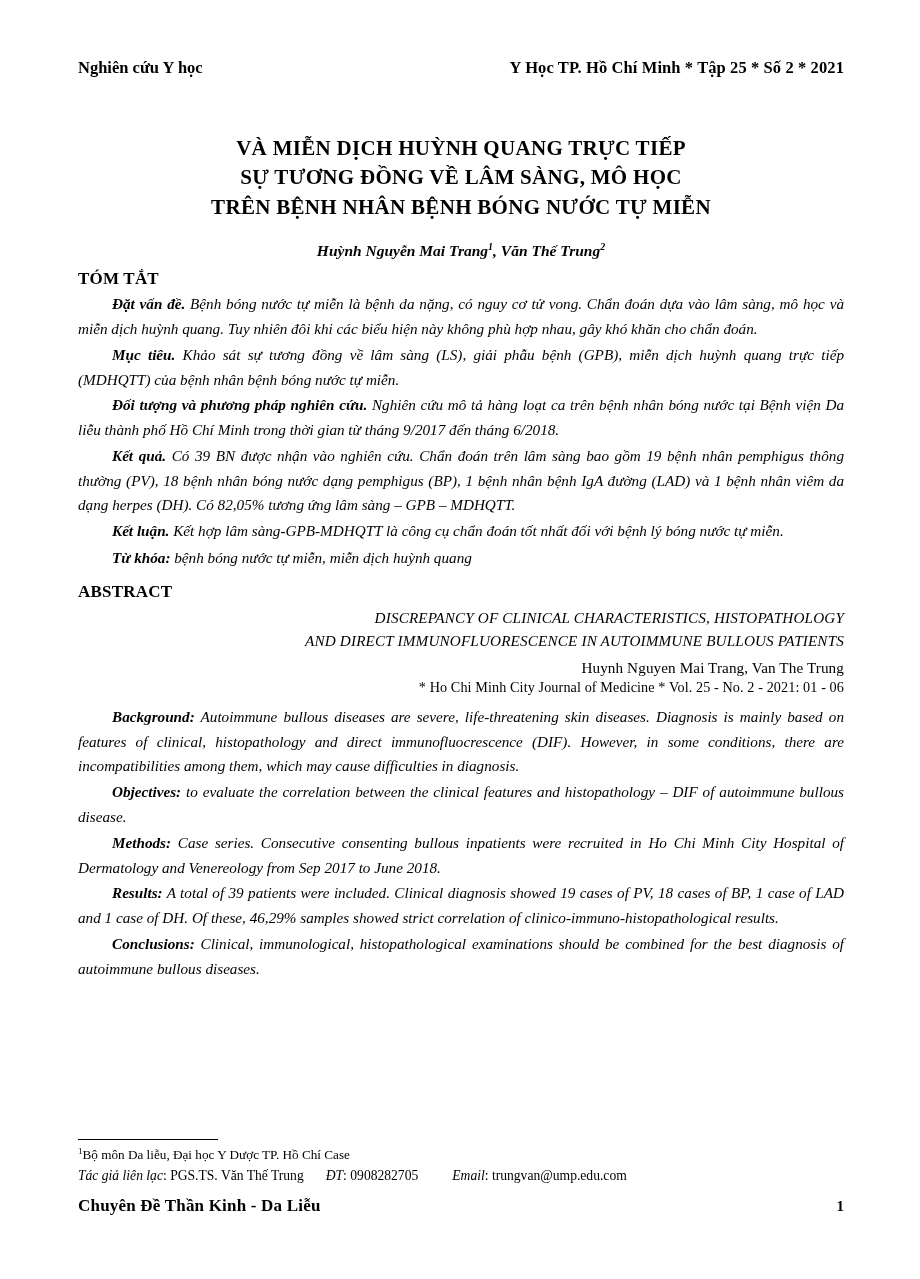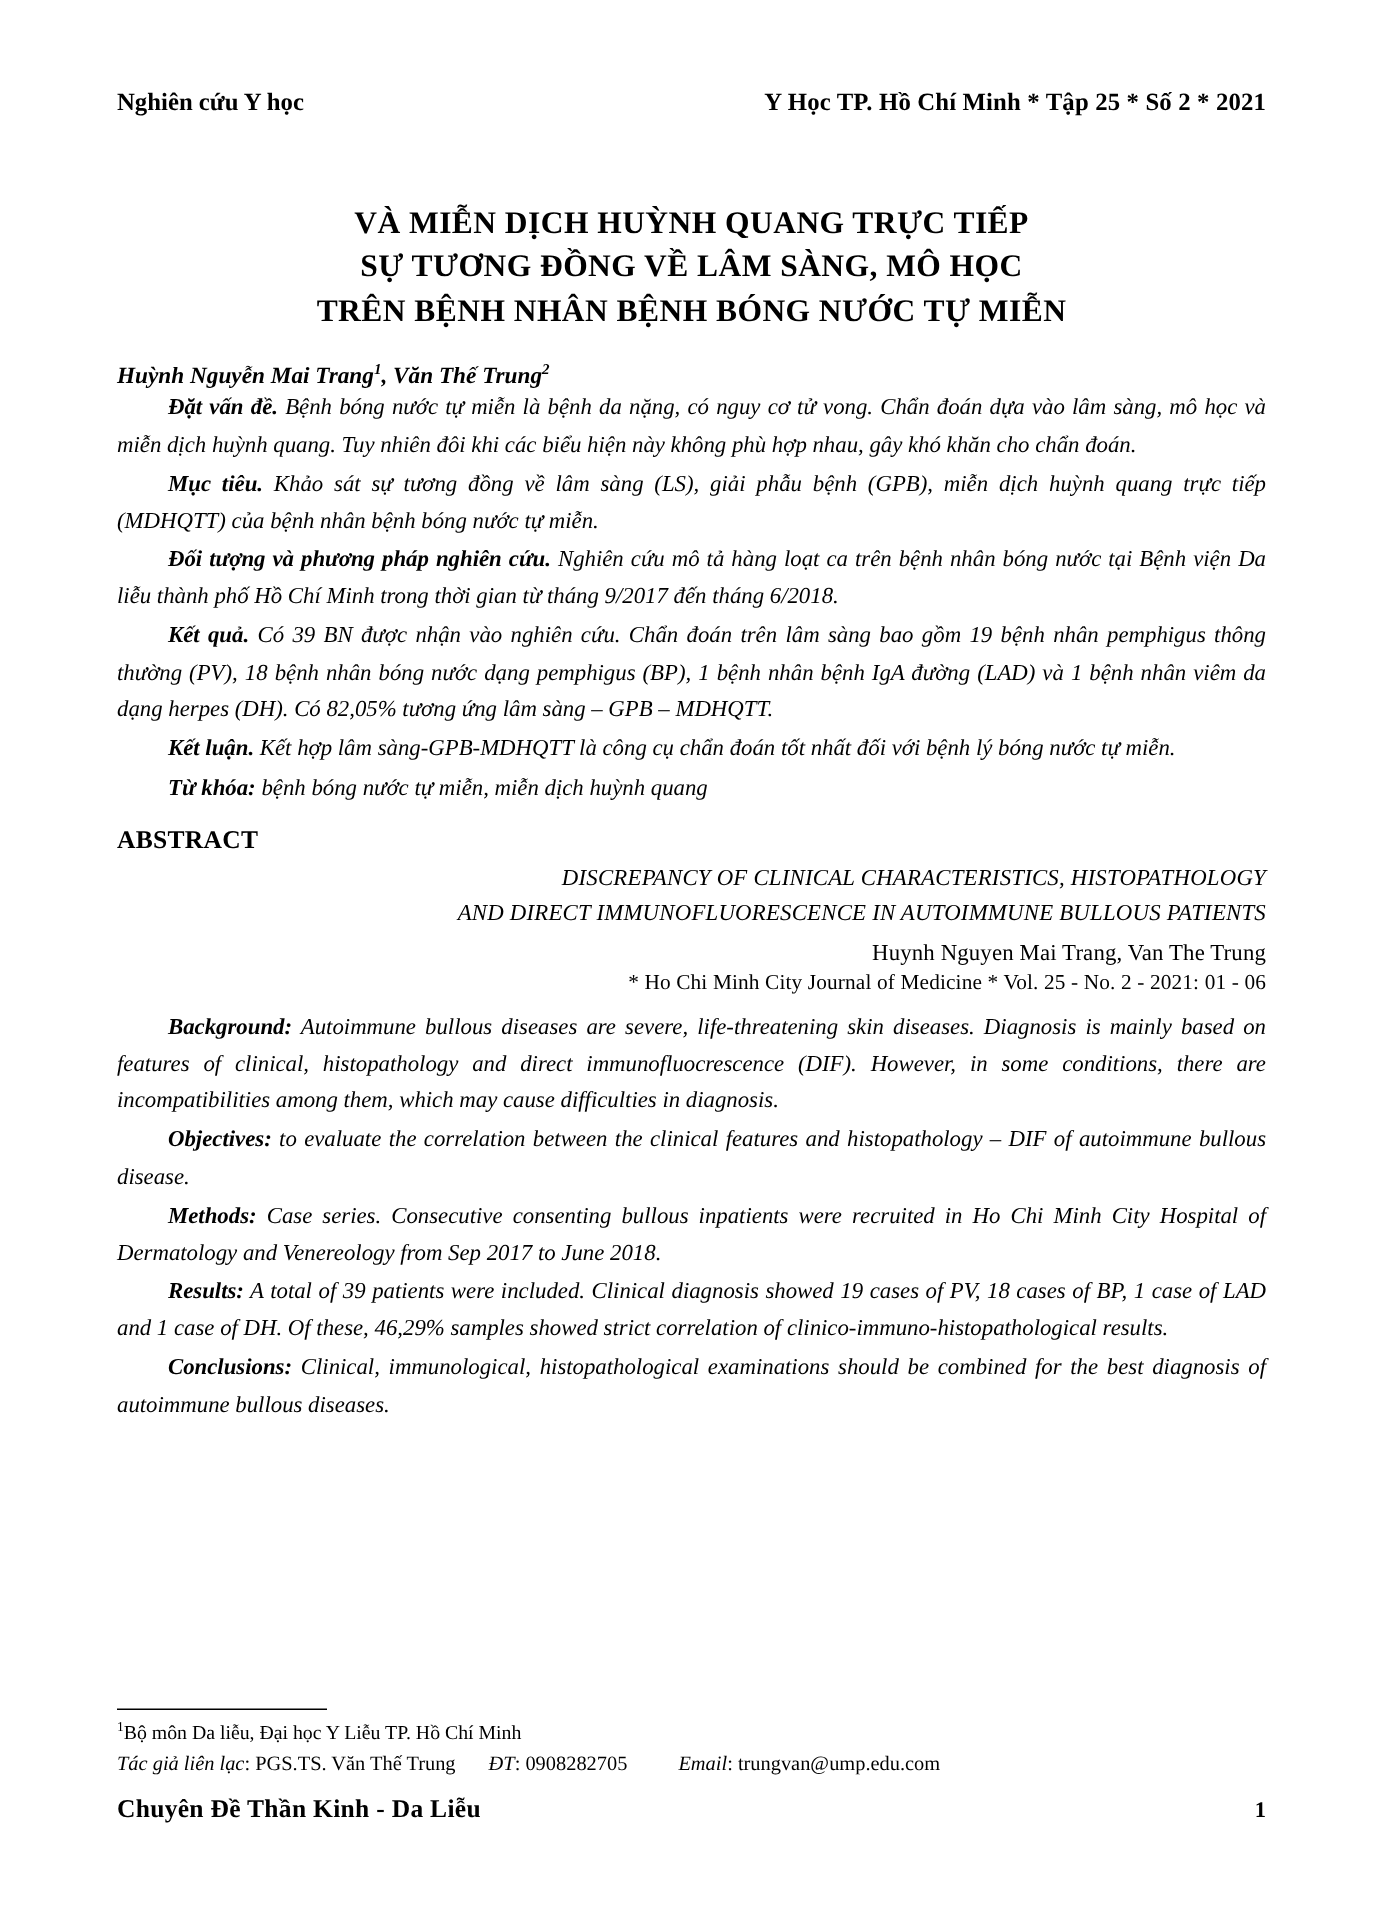--- a/index.html
+++ b/index.html
@@ -44,21 +44,21 @@
     margin-top: 56px;
     font-weight: bold;
     font-size: 21px;
     line-height: 1.40;
     letter-spacing: 0.3px;
   }
   .title-line { display: block; }
 
   
   .authors-vn {
-    text-align: left;
+    text-align: center;
     margin-top: 19px;
     font-style: italic;
     font-weight: bold;
     font-size: 15.5px;
   }
   .authors-vn sup { font-size: 10px; vertical-align: super; }
 
   
   .sec-head {
     font-weight: bold;
@@ -171,20 +171,21 @@
     </div>
 
     <div class="title-block">
       <span class="title-line">VÀ MIỄN DỊCH HUỲNH QUANG TRỰC TIẾP</span>
       <span class="title-line">SỰ TƯƠNG ĐỒNG VỀ LÂM SÀNG, MÔ HỌC</span>
       <span class="title-line">TRÊN BỆNH NHÂN BỆNH BÓNG NƯỚC TỰ MIỄN</span>
     </div>
 
     <div class="authors-vn"><span>Huỳnh Nguyễn Mai Trang</span><sup>1</sup><span>, </span><span>Văn Thế Trung</span><sup>2</sup></div>
 
+    <div class="sec-head">TÓM TẮT</div>
 
     <p class="para"><span class="lead">Đặt vấn đề.</span><span> Bệnh bóng nước tự miễn là bệnh da nặng, có nguy cơ tử vong. Chẩn đoán dựa vào lâm sàng, mô học và miễn dịch huỳnh quang. Tuy nhiên đôi khi các biểu hiện này không phù hợp nhau, gây khó khăn cho chẩn đoán.</span></p>
 
     <p class="para"><span class="lead">Mục tiêu.</span><span> Khảo sát sự tương đồng về lâm sàng (LS), giải phẫu bệnh (GPB), miễn dịch huỳnh quang trực tiếp (MDHQTT) của bệnh nhân bệnh bóng nước tự miễn.</span></p>
 
     <p class="para"><span class="lead">Đối tượng và phương pháp nghiên cứu.</span><span> Nghiên cứu mô tả hàng loạt ca trên bệnh nhân bóng nước tại Bệnh viện Da liễu thành phố Hồ Chí Minh trong thời gian từ tháng 9/2017 đến tháng 6/2018.</span></p>
 
     <p class="para"><span class="lead">Kết quả.</span><span> Có 39 BN được nhận vào nghiên cứu. Chẩn đoán trên lâm sàng bao gồm 19 bệnh nhân pemphigus thông thường (PV), 18 bệnh nhân bóng nước dạng pemphigus (BP), 1 bệnh nhân bệnh IgA đường (LAD) và 1 bệnh nhân viêm da dạng herpes (DH). Có 82,05% tương ứng lâm sàng – GPB – MDHQTT.</span></p>
 
     <p class="para"><span class="lead">Kết luận.</span><span> Kết hợp lâm sàng-GPB-MDHQTT là công cụ chẩn đoán tốt nhất đối với bệnh lý bóng nước tự miễn.</span></p>
@@ -211,21 +212,21 @@
       <p class="para"><span class="lead">Results:</span><span> A total of 39 patients were included. Clinical diagnosis showed 19 cases of PV, 18 cases of BP, 1 case of LAD and 1 case of DH. Of these, 46,29% samples showed strict correlation of clinico-immuno-histopathological results.</span></p>
 
       <p class="para"><span class="lead">Conclusions:</span><span> Clinical, immunological, histopathological examinations should be combined for the best diagnosis of autoimmune bullous diseases.</span></p>
 
     </div>
 
   </div>
 
   <div class="footnote-wrap">
     <div class="footnote-rule"></div>
-    <div class="footnote-line1"><sup>1</sup><span>Bộ môn Da liễu, Đại học Y Liễu TP. Hồ Chí Minh</span></div>
+    <div class="footnote-line1"><sup>1</sup><span>Bộ môn Da liễu, Đại học Y Dược TP. Hồ Chí Case</span></div>
     <div class="footnote-line2"><span class="it">Tác giả liên lạc</span><span>: PGS.TS. Văn Thế Trung</span><span class="fn-gap1"></span><span class="it">ĐT</span><span>: 0908282705</span><span class="fn-gap2"></span><span class="it">Email</span><span>: trungvan@ump.edu.com</span></div>
   </div>
 
   <div class="footer">
     <span class="footer-left">Chuyên Đề Thần Kinh - Da Liễu</span>
     <span class="footer-right">1</span>
   </div>
 
 </div>
 

